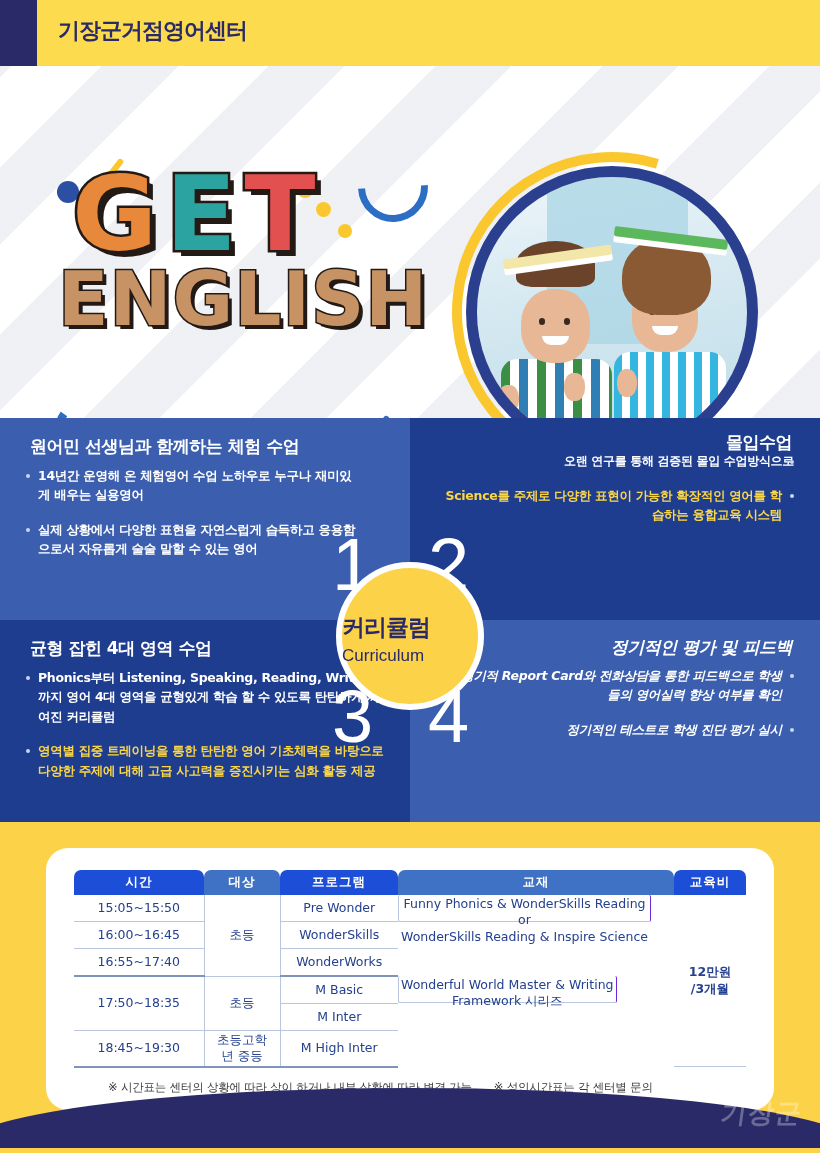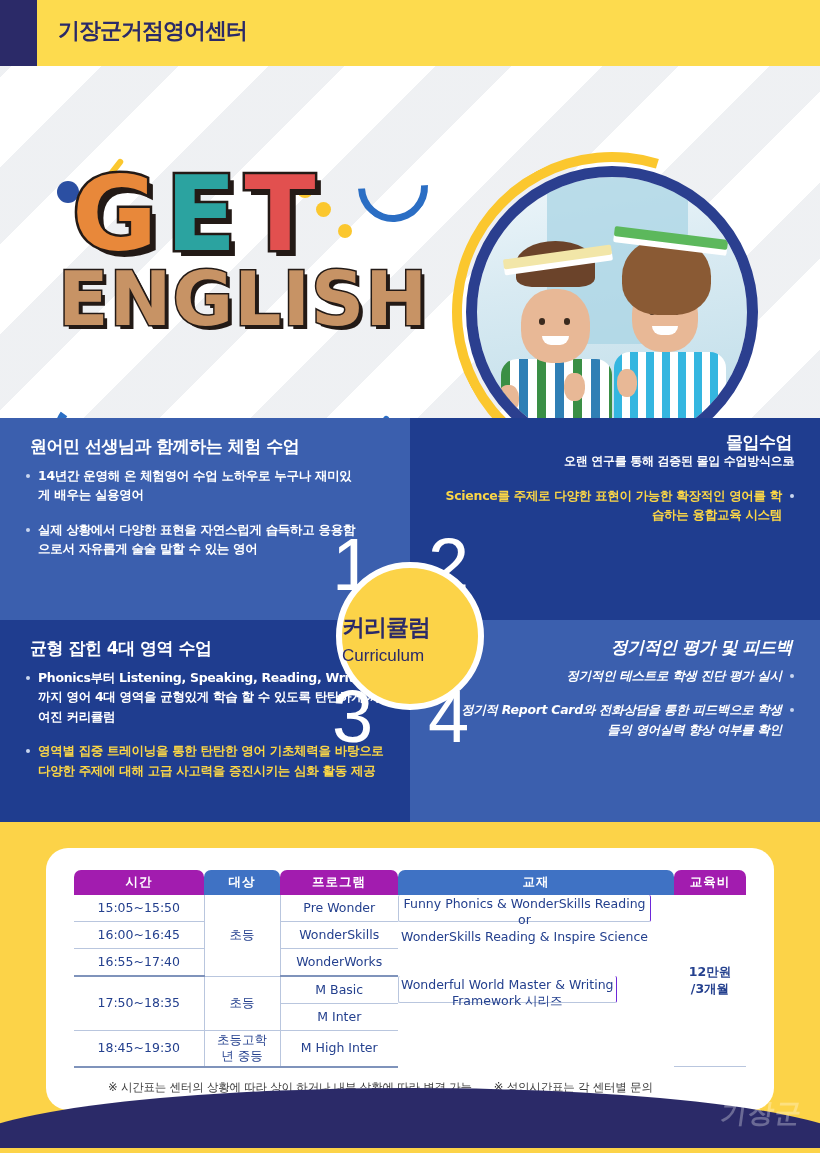--- a/index.html
+++ b/index.html
@@ -230,21 +230,21 @@
     border-collapse:collapse;
     font-family:"DejaVu Sans","Liberation Sans",sans-serif;
   }
   table.sched th{
     height:25px;
     font-size:12.5px;font-weight:bold;color:#ffffff;
     letter-spacing:1px;
     border-radius:7px 7px 0 0;
     padding:0;
   }
-  th.dk{background:#a21caf;margin-left:31px;}
+  th.dk{background:#1d4ed8;margin-left:31px;}
   th.lt{background:#3f72c4;}
   table.sched td{
     border-bottom:1px solid #b9c6de;
     text-align:center;
     font-size:12.5px;
     color:#24408e;
     height:24px;
     padding:1px 2px;
     line-height:1.3;
   }
@@ -363,22 +363,22 @@
       <div class="q-title">균형 잡힌 4대 영역 수업</div>
       <div class="bullets">
         <div class="bullet">Phonics부터 Listening, Speaking, Reading,  Writing 까지 영어 4대 영역을 균형있게 학습 할 수 있도록 탄탄하게 짜여진 커리큘럼</div>
         <div class="bullet hl">영역별 집중 트레이닝을 통한 탄탄한 영어 기초체력을 바탕으로 다양한 주제에 대해 고급 사고력을 증진시키는 심화 활동 제공</div>
       </div>
     </div>
 
     <div class="q q4">
       <div class="q-title">정기적인 평가 및 피드백</div>
       <div class="bullets">
+        <div class="bullet">정기적 Report Card와 전화상담을 통한 피드백으로 학생들의 영어실력 향상 여부를 확인</div>
         <div class="bullet">정기적인 테스트로 학생 진단 평가 실시</div>
-        <div class="bullet">정기적 Report Card와 전화상담을 통한 피드백으로 학생들의 영어실력 향상 여부를 확인</div>
       </div>
     </div>
 
     <div class="bignum n1">1</div>
     <div class="bignum n2">2</div>
     <div class="bignum n3">3</div>
     <div class="bignum n4">4</div>
   </div>
 
   <div class="curr-circle">

